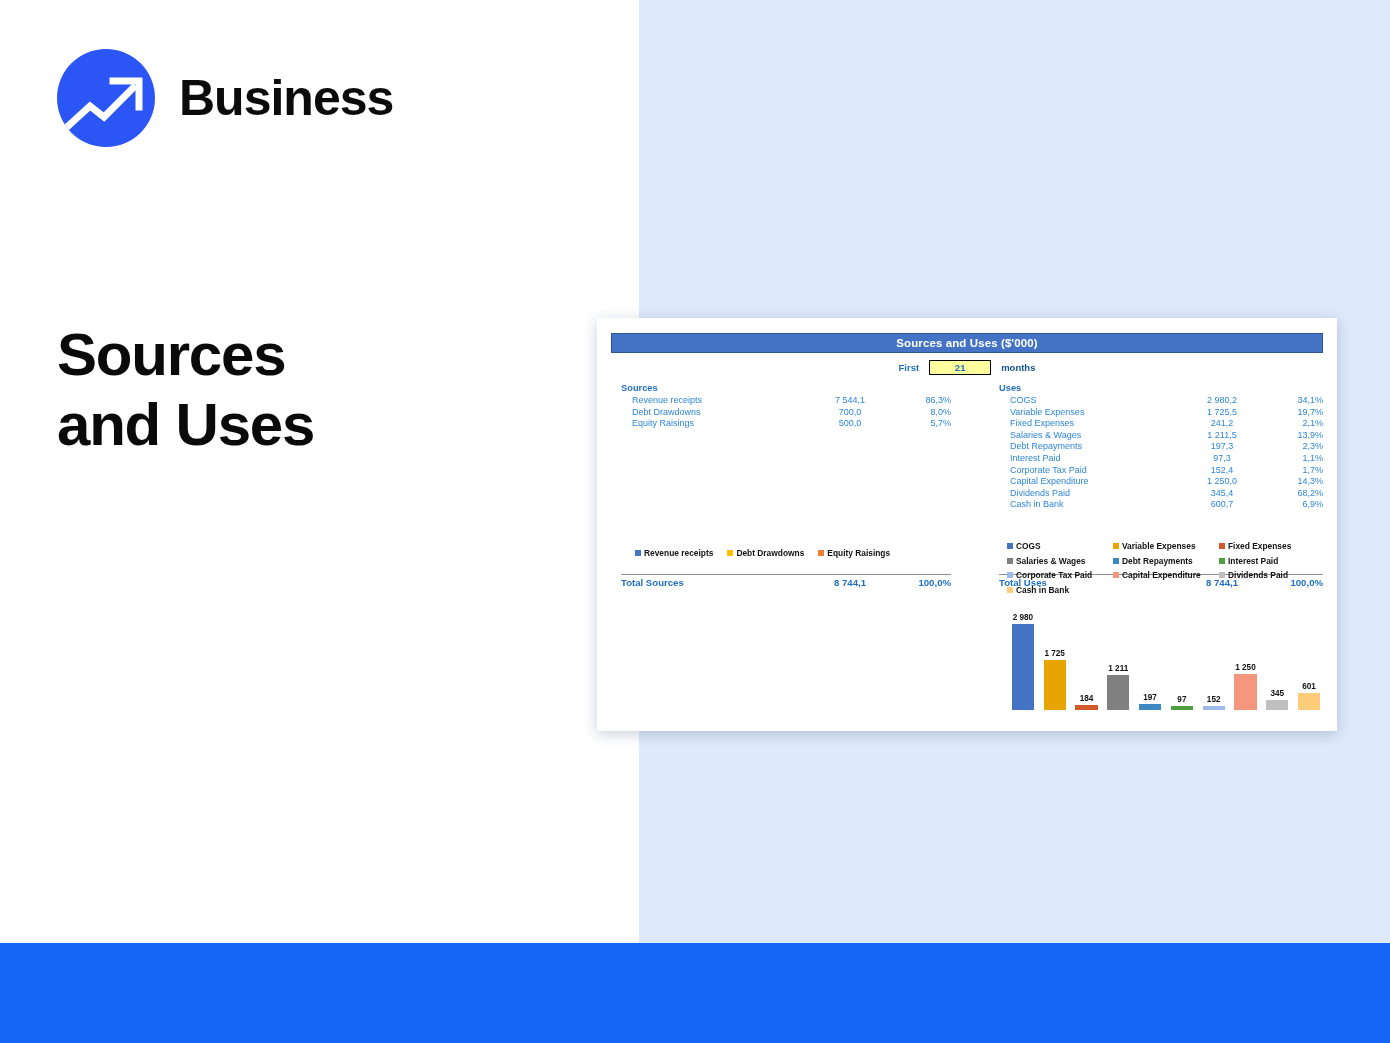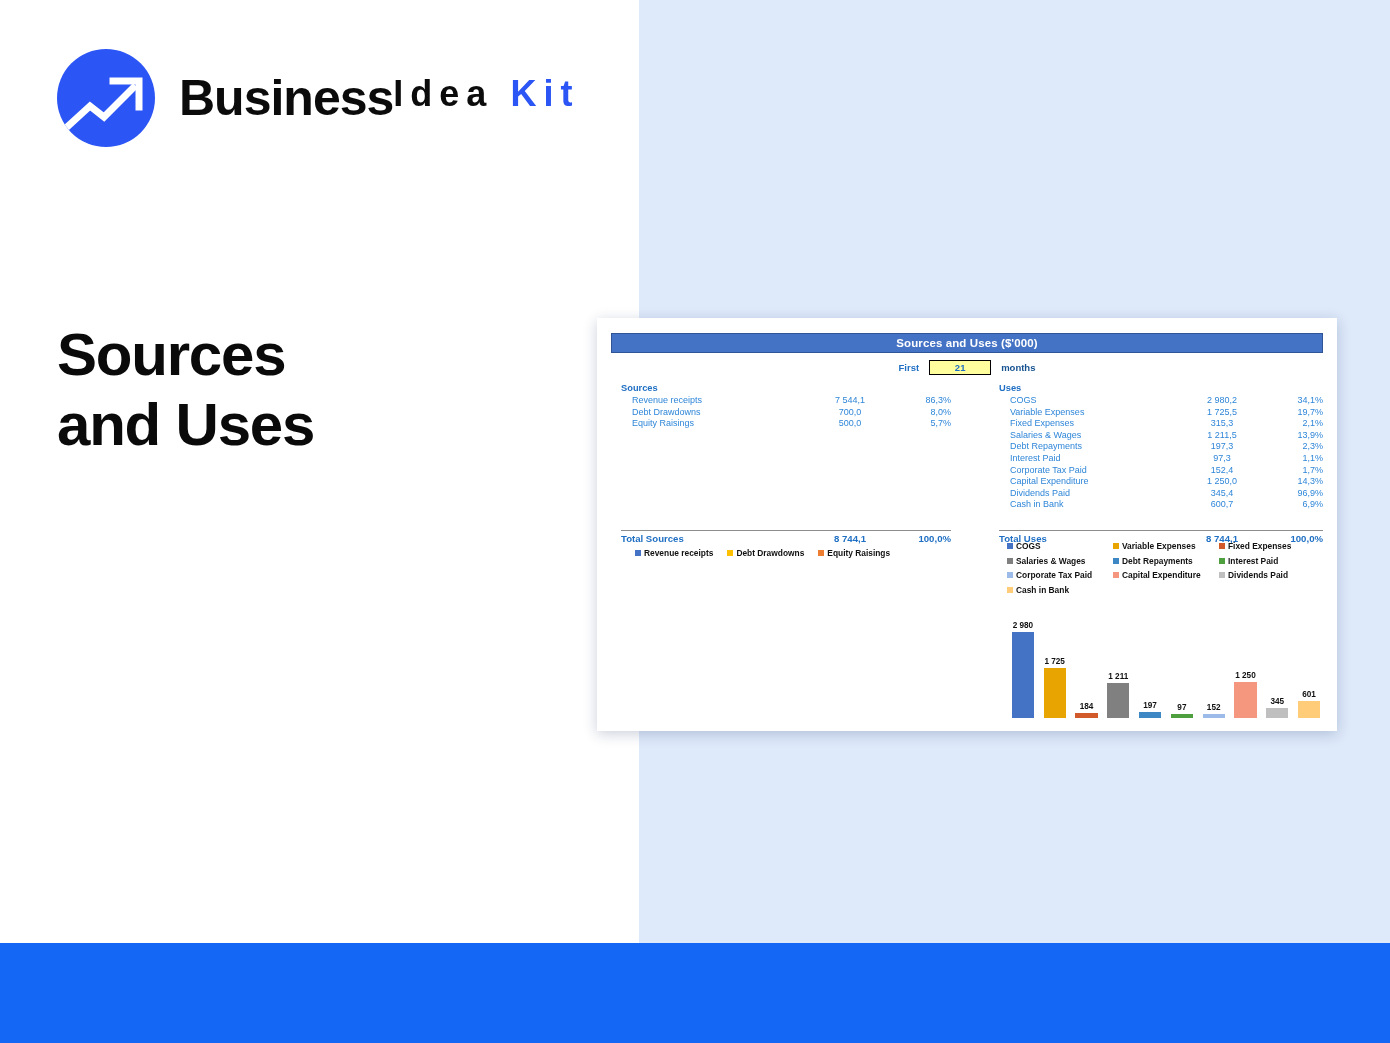--- a/index.html
+++ b/index.html
@@ -51,38 +51,38 @@
 
   
   .tbl { position: absolute; top: 50px; }
   .tbl.sources { left: 10px; width: 330px; }
   .tbl.uses    { left: 388px; width: 324px; }
   .tbl-head { font-size: 9.3px; font-weight: 700; color: #1f6fc4; margin-bottom: 2px; }
   .row { display: flex; font-size: 9px; color: #2e86d8; line-height: 11.6px; }
   .row .nm  { flex: 1; padding-left: 11px; white-space: nowrap; }
   .row .val { width: 78px; text-align: center; }
   .row .pct { width: 62px; text-align: right; }
-  .tbl-total { position: absolute; width: 100%; border-top: 1.4px solid #8e8e8e; padding-top: 2px; }
+  .tbl-total { position: absolute; width: 100%; border-top: 1.4px solid #8e8e8e; padding-top: 2px; margin-top: 44px; }
   .tbl-total .row { font-weight: 700; color: #1f6fc4; font-size: 9.6px; }
   .tbl-total .row .nm { padding-left: 0; }
   .sources .tbl-total { top: 147px; }
   .uses .tbl-total { top: 147px; }
 
   
   .legend { position: absolute; font-size: 8.4px; font-weight: 700; color: #111; }
   .legend.left  { left: 24px;  top: 215px; width: 330px; display: flex; gap: 14px; flex-wrap: wrap; }
   .legend.right { left: 396px; top: 208px; width: 318px; display: flex; flex-wrap: wrap; }
   .legend.right .li { width: 106px; margin-bottom: 4.5px; }
   .li { display: flex; align-items: center; gap: 3px; white-space: nowrap; }
   .sw { width: 6px; height: 6px; flex: none; display: inline-block; }
 
   
   .chart { position: absolute; }
   .chart.left  { left: 24px;  top: 238px; width: 310px; height: 145px; }
-  .chart.right { left: 396px; top: 286px; width: 318px; height: 113px; }
+  .chart.right { left: 396px; top: 278px; width: 318px; height: 113px; }
   .plot { position: absolute; left: 0; bottom: 14px; width: 100%; height: 100%;
           display: flex; align-items: flex-end; }
   .bar-slot { flex: 1; display: flex; flex-direction: column; align-items: center; justify-content: flex-end; height: 100%; }
   .bar-lbl { font-size: 8.6px; font-weight: 700; color: #111; margin-bottom: 2px; white-space: nowrap; }
   .bar { width: 64%; }
   .chart.right .bar { width: 70%; }
   .chart.right .bar-lbl { font-size: 8.2px; }
 </style>
 </head>
 <body>
@@ -95,21 +95,20 @@
 
   <div class="logo">
     <div class="logo-mark">
       <svg width="98" height="98" viewBox="0 0 98 98">
         <path d="M10 78 L33 57 L47 68 L76 39" fill="none" stroke="#ffffff" stroke-width="7" stroke-linecap="square" stroke-linejoin="miter"></path>
         <path d="M56 32 L82 32 L82 58" fill="none" stroke="#ffffff" stroke-width="7" stroke-linecap="square"></path>
       </svg>
     </div>
     <div class="logo-text">
       <div class="logo-line1">Business</div>
-      <div class="logo-line2"><span>Idea</span> <span class="logo-kit">Kit</span></div>
     </div>
   </div>
 
   <div class="headline" style="white-space: pre-line;">Sources
 and Uses</div>
 
   <div class="card">
     <div class="sheet">
 
       <div class="title-bar">Sources and Uses ($'000)</div>
@@ -153,21 +152,21 @@
             <span class="val">2 980,2</span>
             <span class="pct">34,1%</span>
           </div>
         <div class="row">
             <span class="nm">Variable Expenses</span>
             <span class="val">1 725,5</span>
             <span class="pct">19,7%</span>
           </div>
         <div class="row">
             <span class="nm">Fixed Expenses</span>
-            <span class="val">315,3</span>
+            <span class="val">241,2</span>
             <span class="pct">2,1%</span>
           </div>
         <div class="row">
             <span class="nm">Salaries &amp; Wages</span>
             <span class="val">1 211,5</span>
             <span class="pct">13,9%</span>
           </div>
         <div class="row">
             <span class="nm">Debt Repayments</span>
             <span class="val">197,3</span>
@@ -184,21 +183,21 @@
             <span class="pct">1,7%</span>
           </div>
         <div class="row">
             <span class="nm">Capital Expenditure</span>
             <span class="val">1 250,0</span>
             <span class="pct">14,3%</span>
           </div>
         <div class="row">
             <span class="nm">Dividends Paid</span>
             <span class="val">345,4</span>
-            <span class="pct">96,9%</span>
+            <span class="pct">68,2%</span>
           </div>
         <div class="row">
             <span class="nm">Cash in Bank</span>
             <span class="val">600,7</span>
             <span class="pct">6,9%</span>
           </div>
         <div class="tbl-total">
           <div class="row">
             <span class="nm">Total Uses</span>
             <span class="val">8 744,1</span>

